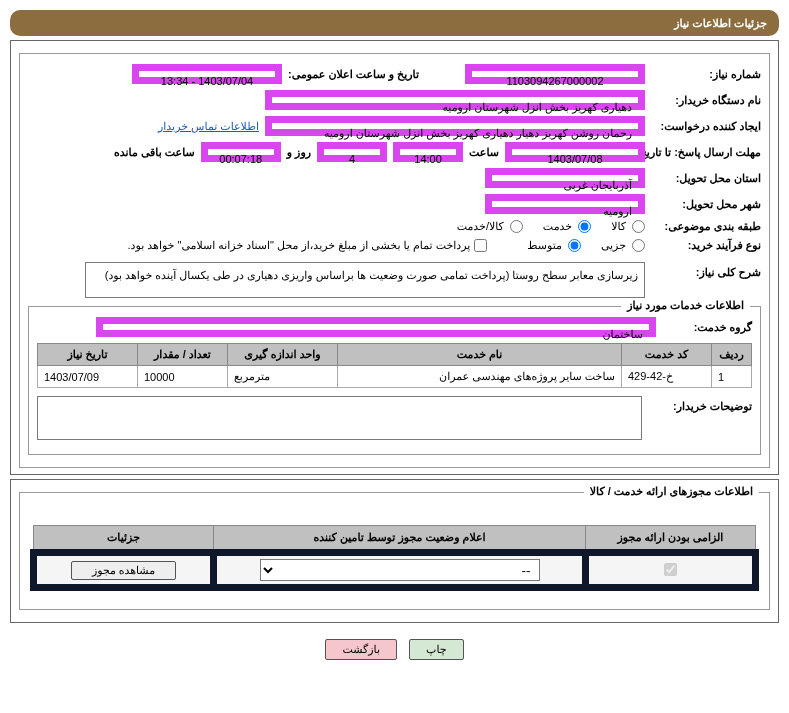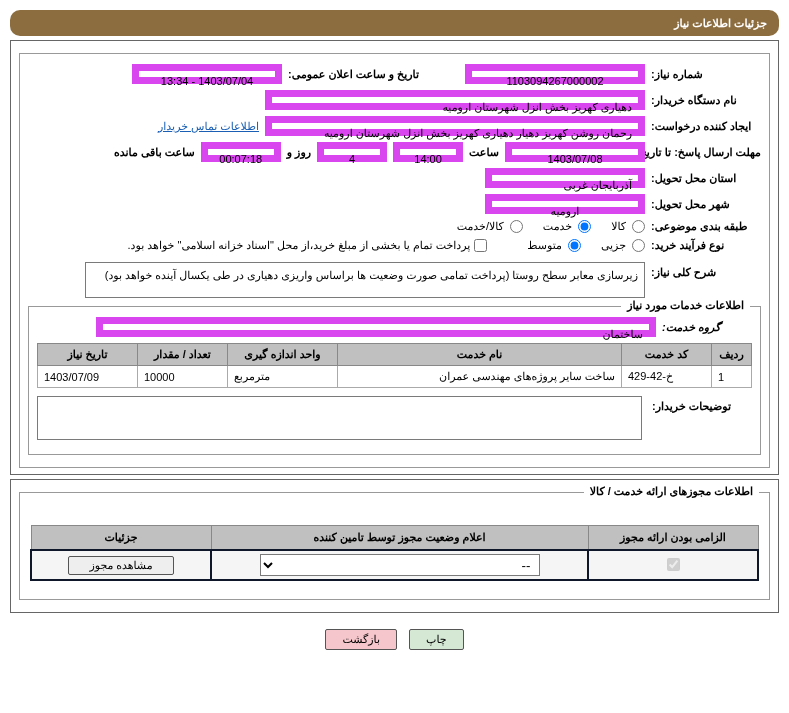--- a/index.html
+++ b/index.html
@@ -88,21 +88,21 @@
 }
 .form-row {
   display: flex;
   align-items: center;
   margin-bottom: 6px;
   gap: 6px;
 }
 .label {
   font-weight: bold;
   white-space: nowrap;
-  text-align: left;
+  text-align: right;
 }
 .input-box {
   border: 7px solid #d946ef;
   background: #fff;
   padding: 2px 6px;
   height: 20px;
   line-height: 16px;
   text-align: center;
   display: inline-block;
 }
@@ -154,21 +154,21 @@
   background: #fff;
 }
 table.license-table th {
   background: #c0c0c0;
   border: 1px solid #888;
   padding: 5px;
   text-align: center;
   font-weight: bold;
 }
 table.license-table td {
-  border: 2px solid #0f172a;
+  border: 7px solid #0f172a;
   padding: 3px;
   text-align: center;
   background: #f5f5f5;
 }
 .dropdown {
   border: 1px solid #7a7a7a;
   background: #fff;
   padding: 2px 4px;
   height: 22px;
   width: 280px;
@@ -247,21 +247,21 @@
       <span class="label">ساعت باقی مانده</span>
     </div>
 
     <div class="form-row">
       <span class="label" style="width:110px;">استان محل تحویل:</span>
       <span class="input-box" style="width:160px; text-align:right;">آذربایجان غربی</span>
     </div>
 
     <div class="form-row">
       <span class="label" style="width:110px;">شهر محل تحویل:</span>
-      <span class="input-box" style="width:160px; ">ارومیه</span>
+      <span class="input-box" style="width:160px; text-align:right;">ارومیه</span>
     </div>
 
     <div class="form-row">
       <span class="label" style="width:110px;">طبقه بندی موضوعی:</span>
       <label class="radio-group">
         <input type="radio" name="cat" style="">
         <span>کالا</span>
       </label>
       <label class="radio-group">
         <input type="radio" name="cat" checked="" style="">
@@ -290,21 +290,21 @@
     </div>
 
     <div class="form-row" style="align-items:flex-start; margin-top:10px;">
       <span class="label" style="width:110px; padding-top:4px;">شرح کلی نیاز:</span>
       <div class="textarea-box" style="width:560px; min-height:36px;">زیرسازی معابر سطح روستا (پرداخت تمامی صورت وضعیت ها براساس واریزی دهیاری در طی یکسال آینده خواهد بود)</div>
     </div>
 
     <div class="fieldset" style="margin:8px 0 4px 0;">
       <span class="fieldset-legend">اطلاعات خدمات مورد نیاز</span>
       <div class="form-row">
-        <span class="label" style="width:90px;font-style:italic;">گروه خدمت:</span>
+        <span class="label" style="width:90px;">گروه خدمت:</span>
         <span class="input-box" style="width:560px; text-align:right;">ساختمان</span>
       </div>
       <table class="data-table">
         <thead>
           <tr>
             <th style="width:40px;">ردیف</th>
             <th style="width:90px;">کد خدمت</th>
             <th>نام خدمت</th>
             <th style="width:110px;">واحد اندازه گیری</th>
             <th style="width:90px;">تعداد / مقدار</th>

